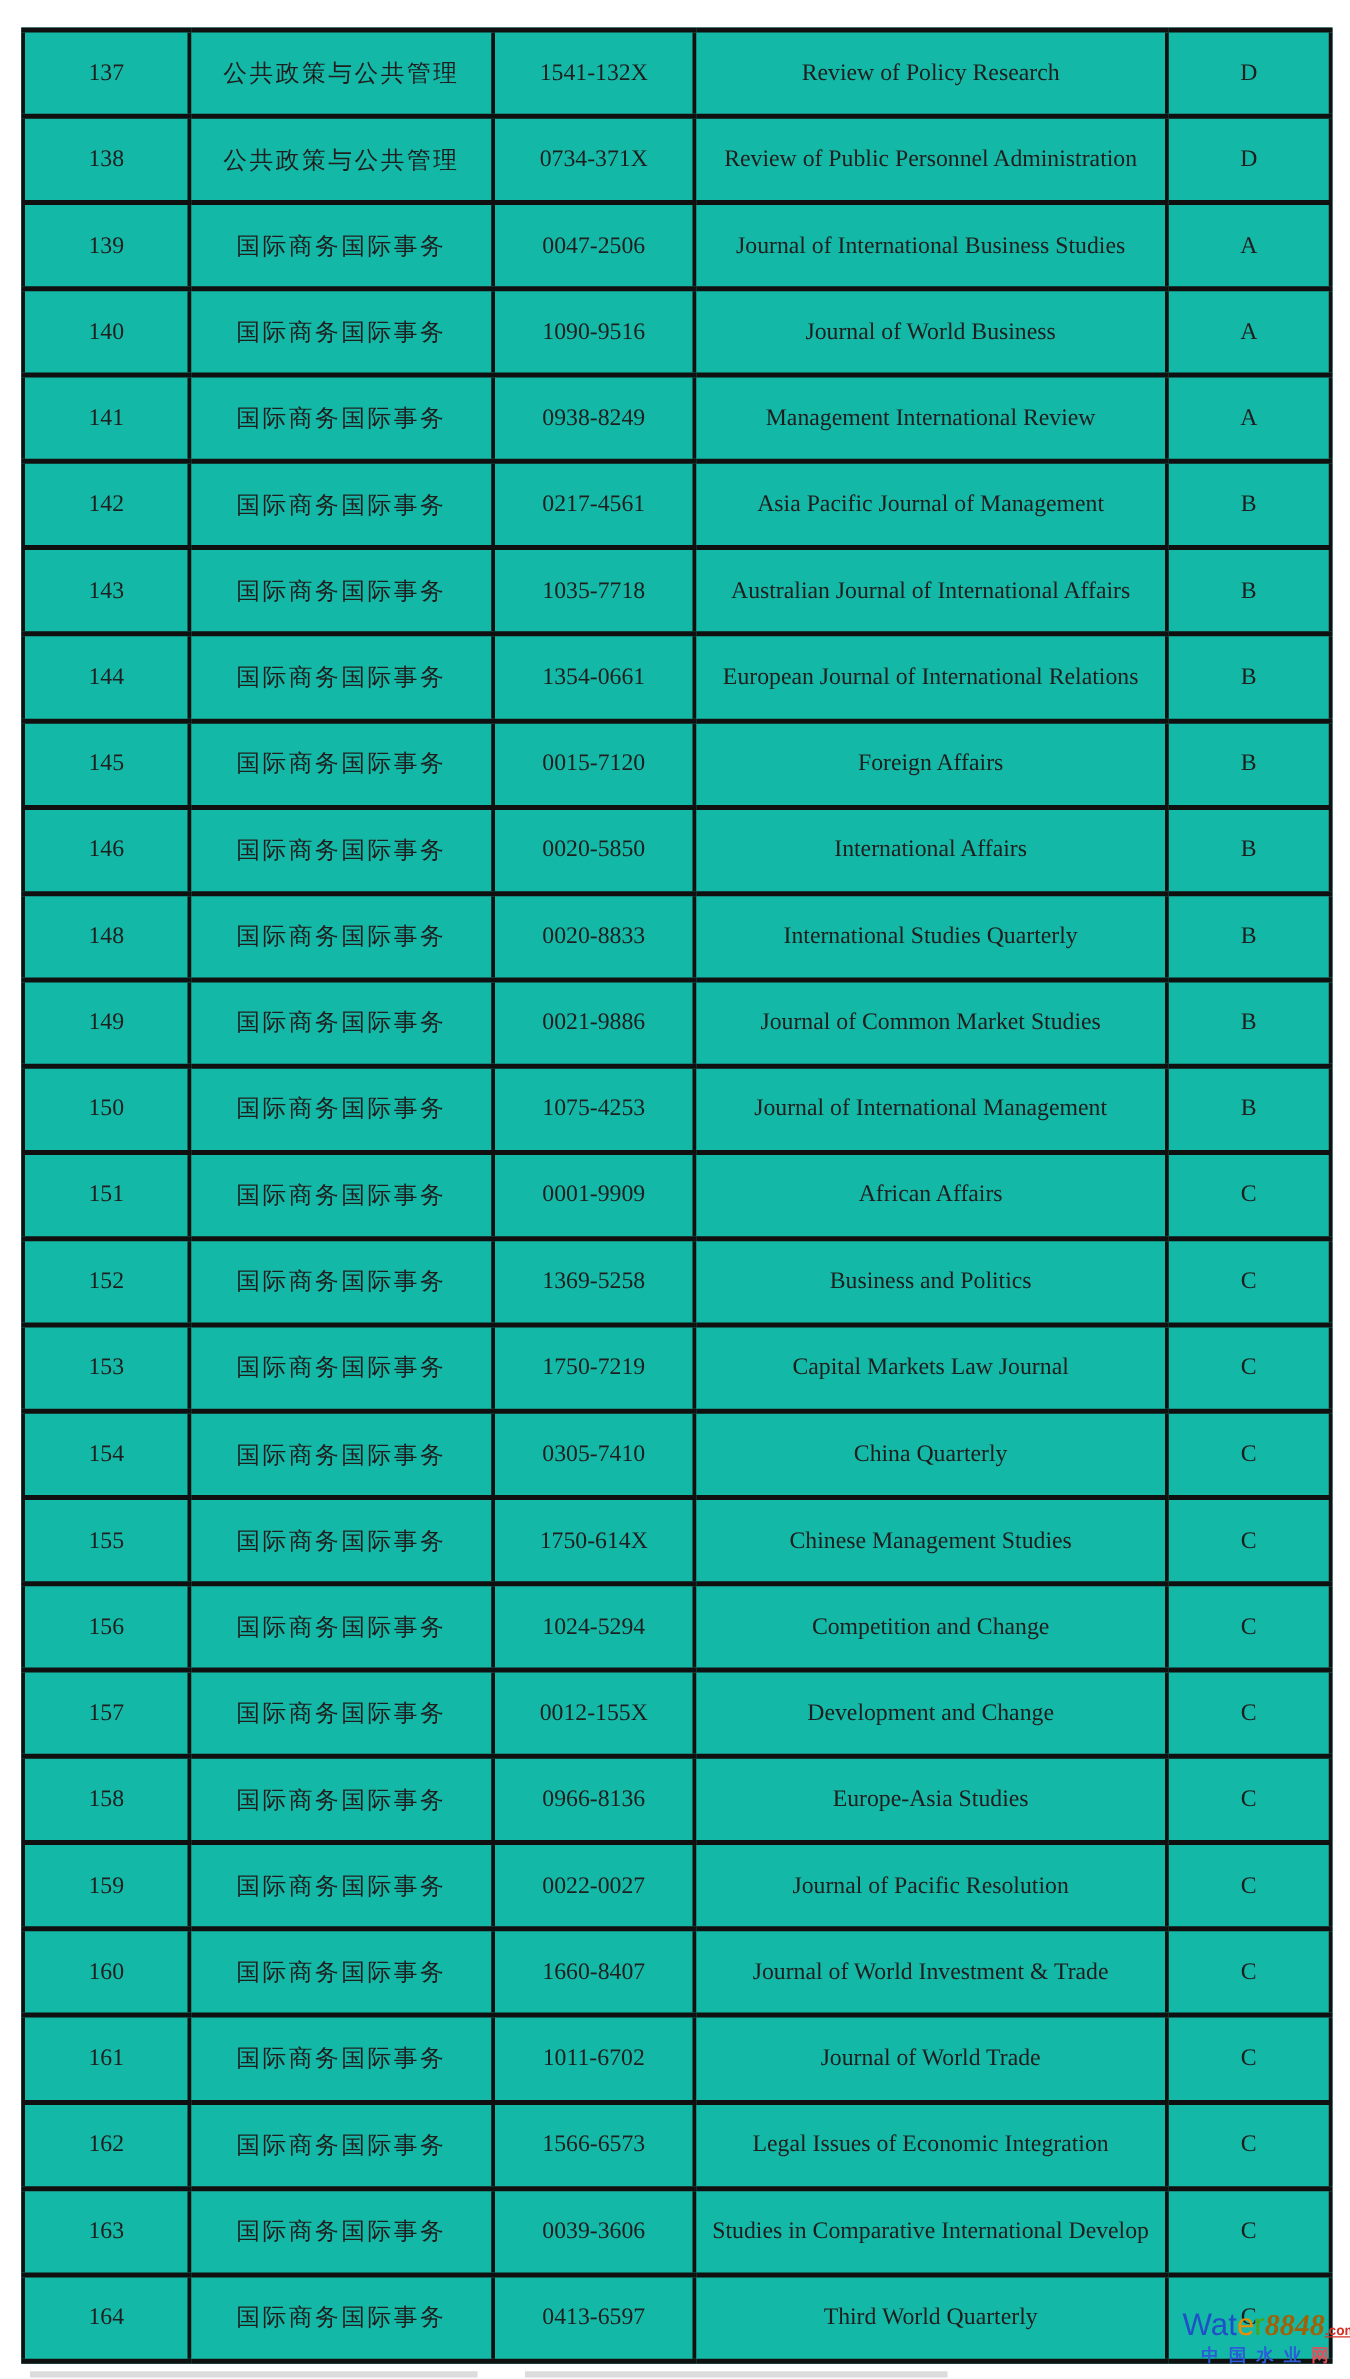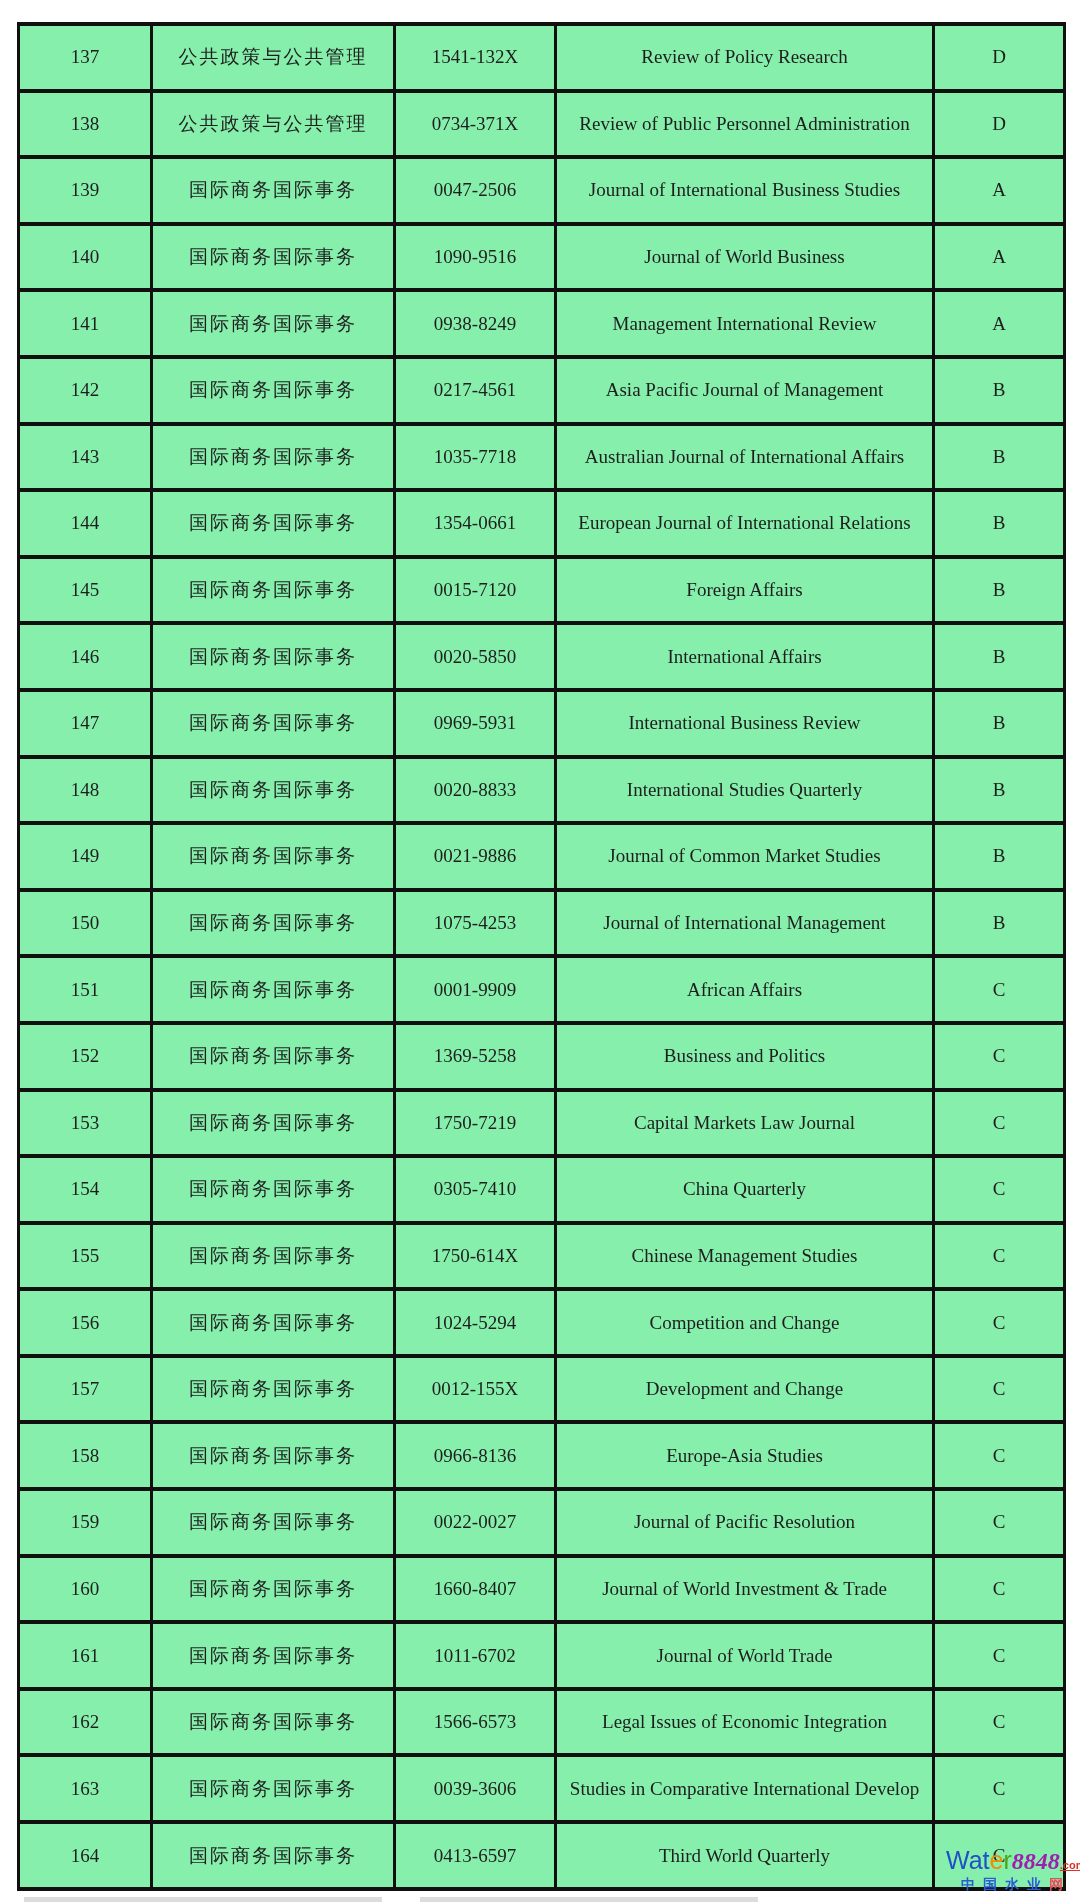--- a/index.html
+++ b/index.html
@@ -8,21 +8,21 @@
     width:1080px;height:1903px;
     background:#ffffff;
     overflow:hidden;
     font-family:"Liberation Serif", serif;
   }
   table.journal-table{
     position:absolute;left:17px;top:22px;
     width:1046px;height:1869px;
     border-collapse:collapse;
     table-layout:fixed;
-    background:#86efac;
+    background:#14b8a6;
   }
   table.journal-table td{
     border:3px solid #101010;
     border-top-width:4px;
     border-bottom-width:4px;
     padding:0;
     font-size:19px;
     color:#1e1e1e;
     text-align:center;
     vertical-align:middle;
@@ -49,21 +49,21 @@
     z-index:5;
   }
   .wm-brand{white-space:nowrap;}
   .wm-word{font-weight:normal;font-size:25px;letter-spacing:0;}
   .wm-blue{color:#2050c8;}
   .wm-orange{color:#f08c00;}
   .wm-green{color:#4aa414;}
   .wm-num{
     font-family:"Liberation Serif", serif;
     font-style:italic;font-weight:bold;
-    font-size:24px;color:#a21caf;
+    font-size:24px;color:#a16207;
   }
   .wm-com{
     font-size:11px;color:#d93025;font-weight:bold;
     text-decoration:underline;
   }
   .wm-sub{
     margin-top:4px;
     font-weight:bold;
     font-size:14px;
     letter-spacing:8px;
@@ -166,27 +166,20 @@
     </tr>
 
     <tr>
       <td class="c-num">146</td>
       <td class="c-cat">国际商务国际事务</td>
       <td class="c-issn">0020-5850</td>
       <td class="c-journal">International Affairs</td>
       <td class="c-grade">B</td>
     </tr>
 
-    <tr>
-      <td class="c-num">147</td>
-      <td class="c-cat">国际商务国际事务</td>
-      <td class="c-issn">0969-5931</td>
-      <td class="c-journal">International Business Review</td>
-      <td class="c-grade">B</td>
-    </tr>
 
     <tr>
       <td class="c-num">148</td>
       <td class="c-cat">国际商务国际事务</td>
       <td class="c-issn">0020-8833</td>
       <td class="c-journal">International Studies Quarterly</td>
       <td class="c-grade">B</td>
     </tr>
 
     <tr>

